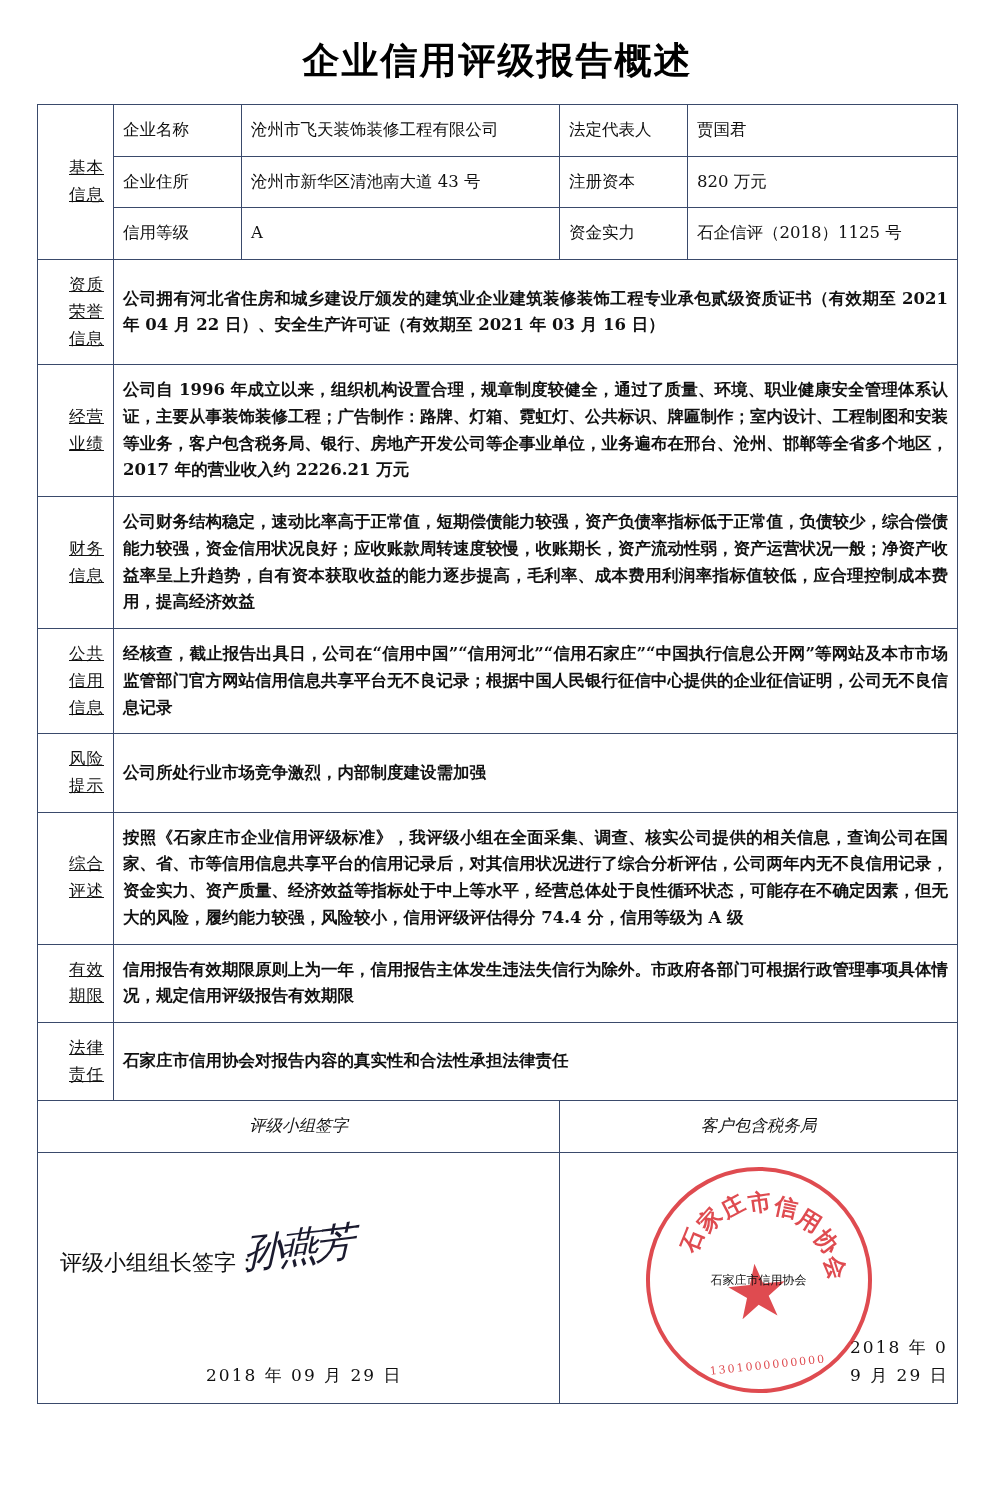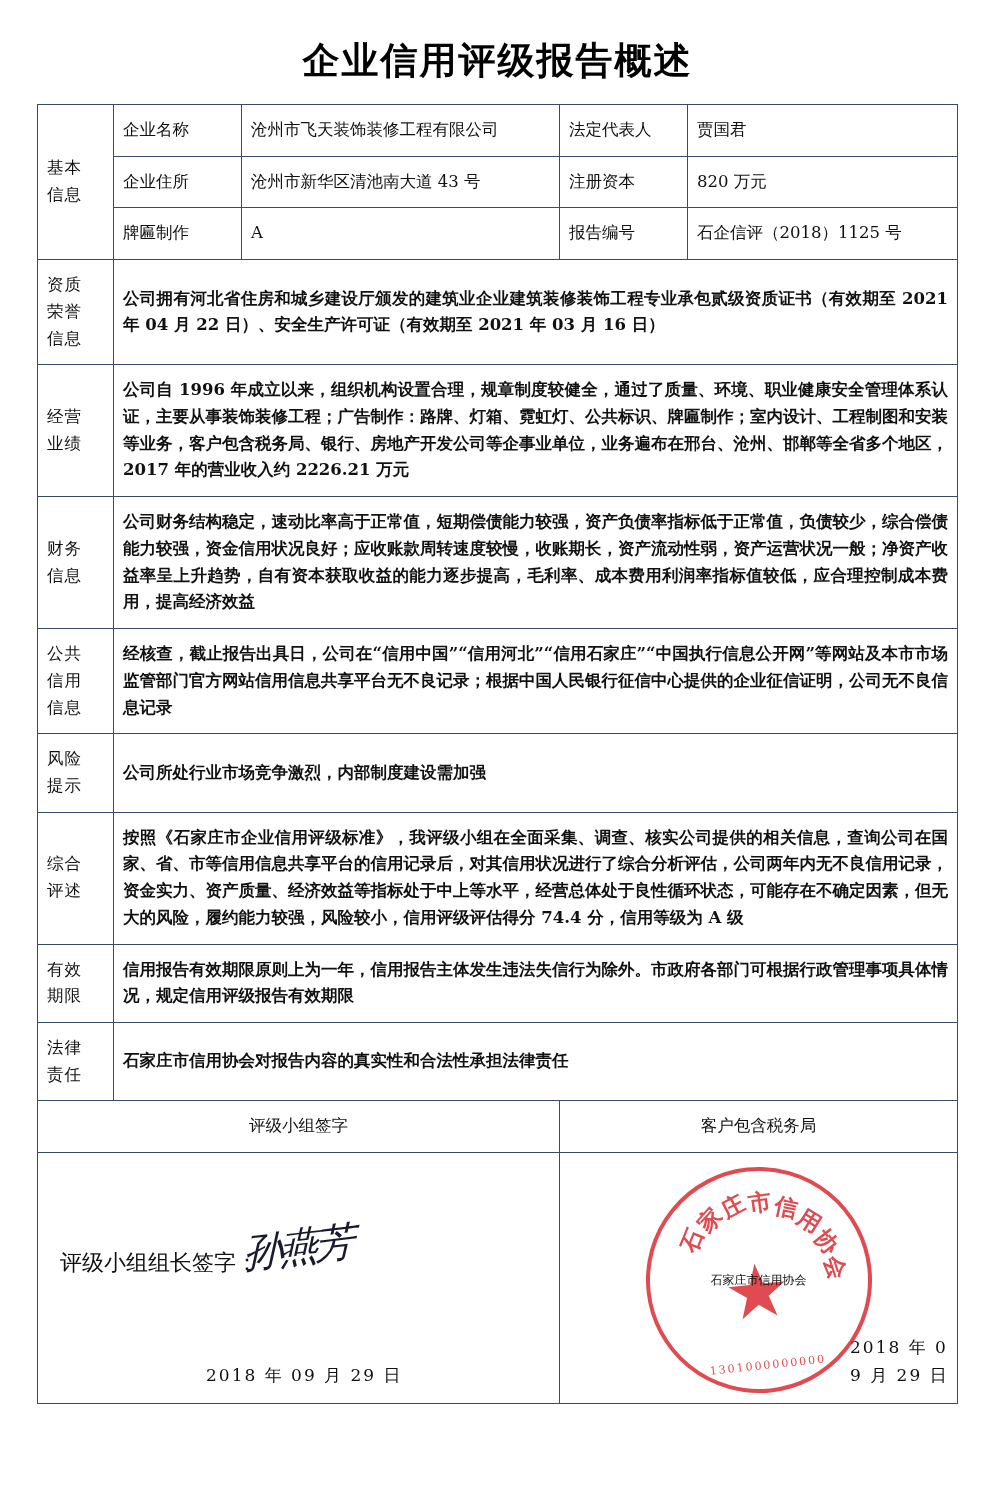--- a/index.html
+++ b/index.html
@@ -39,26 +39,27 @@
   table.main td {
     border: 1px solid #3a4a6b;
     padding: 12px 9px;
     font-size: 16.5px;
     line-height: 1.62;
     vertical-align: middle;
     color: #111;
     word-break: break-all;
   }
   td.rowlabel {
-    text-align: left;
+    text-align: right;
     width: 76px;
     font-size: 17px;
     line-height: 1.5;
     padding: 4px 2px;
     letter-spacing: 1px;
+    text-decoration: underline;
   }
   td.fieldlabel {
     width: 128px;
     font-size: 16.5px;
     padding-left: 10px;
   }
   td.fieldlabel2 {
     width: 118px;
     font-size: 16.5px;
     padding-left: 10px;
@@ -68,20 +69,21 @@
     text-align: justify;
     text-justify: inter-ideograph;
     padding: 8px 10px 9px 10px;
     line-height: 1.72;
     font-weight: bold;
   }
   td.sig-head {
     text-align: center;
     font-size: 17px;
     padding: 9px 0;
+    font-style: italic;
   }
   .sig-area {
     height: 250px;
     position: relative;
     padding: 0 !important;
   }
   .sig-left-text {
     position: absolute;
     left: 22px;
     top: 92px;
@@ -212,23 +214,23 @@
         <td class="fieldlabel2">法定代表人</td>
         <td>贾国君</td>
       </tr>
       <tr>
         <td class="fieldlabel">企业住所</td>
         <td>沧州市新华区清池南大道 43 号</td>
         <td class="fieldlabel2">注册资本</td>
         <td>820 万元</td>
       </tr>
       <tr>
-        <td class="fieldlabel">牌匾制作</td>
+        <td class="fieldlabel">信用等级</td>
         <td>A</td>
-        <td class="fieldlabel2">报告编号</td>
+        <td class="fieldlabel2">资金实力</td>
         <td>石企信评（2018）1125 号</td>
       </tr>
 
       <tr>
         <td class="rowlabel">
           <div>资质</div>
           <div>荣誉</div>
           <div>信息</div>
         </td>
         <td class="body-cell" colspan="4">公司拥有河北省住房和城乡建设厅颁发的建筑业企业建筑装修装饰工程专业承包贰级资质证书（有效期至 2021 年 04 月 22 日）、安全生产许可证（有效期至 2021 年 03 月 16 日）</td>

